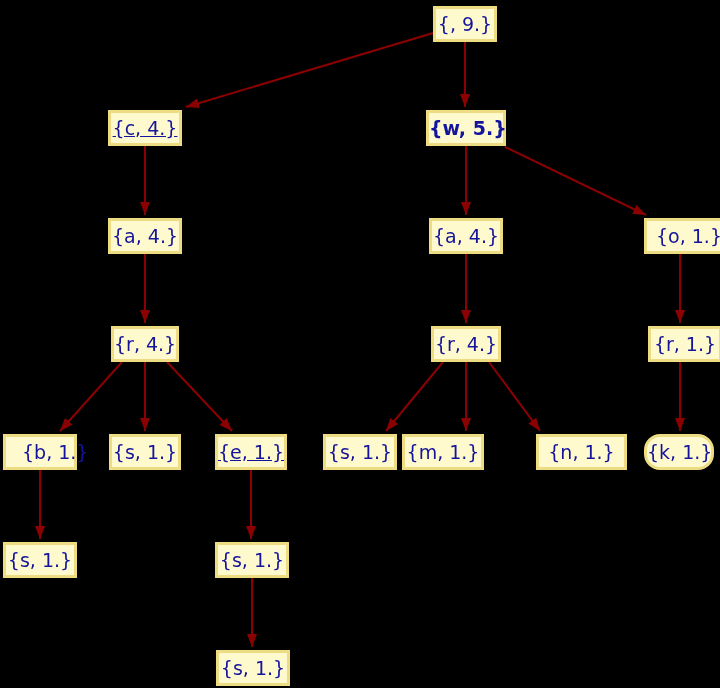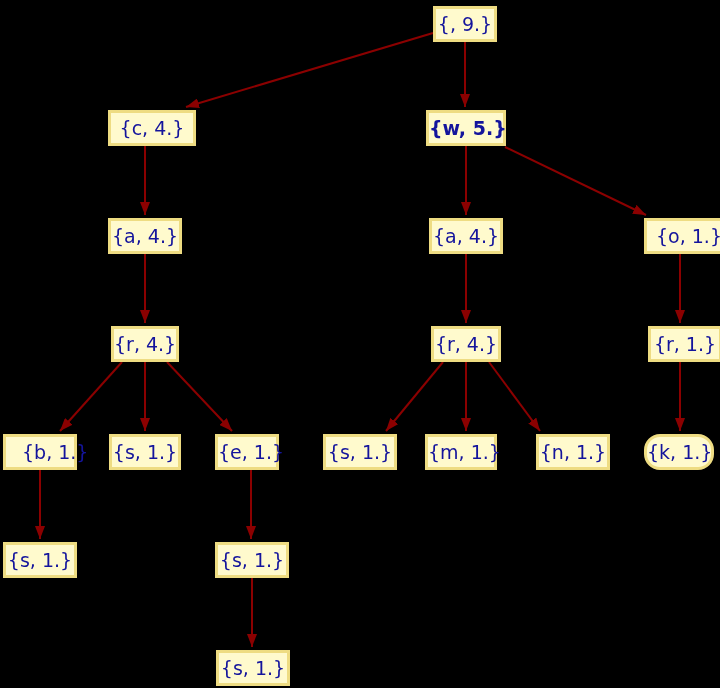--- a/index.html
+++ b/index.html
@@ -24,34 +24,34 @@
     border: 3px solid #eedc82;
     background: #fffacd;
     color: #14149c;
     font-size: 19px;
     line-height: 30px;
     text-align: center;
     white-space: nowrap;
   }
   
   .n-root { left:433px; top:6px;   width:64px; }
-  .n-c    { left:108px; top:110px; width:88px; }
+  .n-c    { left:108px; top:110px; width:74px;text-decoration:underline; }
   .n-w    { left:426px; top:110px; width:80px;font-weight:bold; }
   .n-a1   { left:108px; top:218px; width:74px; }
   .n-a2   { left:429px; top:218px; width:74px; }
   .n-o    { left:644px; top:218px; width:90px; }
   .n-r1   { left:111px; top:326px; width:68px; }
   .n-r2   { left:431px; top:326px; width:70px; }
   .n-r3   { left:648px; top:326px; width:74px; }
   .n-b    { left:3px;   top:434px; width:74px;padding-left:16px; }
   .n-s1   { left:109px; top:434px; width:72px; }
-  .n-e    { left:215px; top:434px; width:64px; }
+  .n-e    { left:215px; top:434px; width:72px;text-decoration:underline; }
   .n-s2   { left:323px; top:434px; width:74px; }
-  .n-m    { left:425px; top:434px; width:72px; }
-  .n-n    { left:536px; top:434px; width:74px; }
+  .n-m    { left:402px; top:434px; width:82px; }
+  .n-n    { left:536px; top:434px; width:91px; }
   .n-k    { left:644px; top:434px; width:70px;border-radius:16px; }
   .n-s3   { left:3px;   top:542px; width:74px; }
   .n-s4   { left:215px; top:542px; width:74px; }
   .n-s5   { left:216px; top:650px; width:74px; }
 </style>
 </head>
 <body>
 
 <div class="canvas">
 

